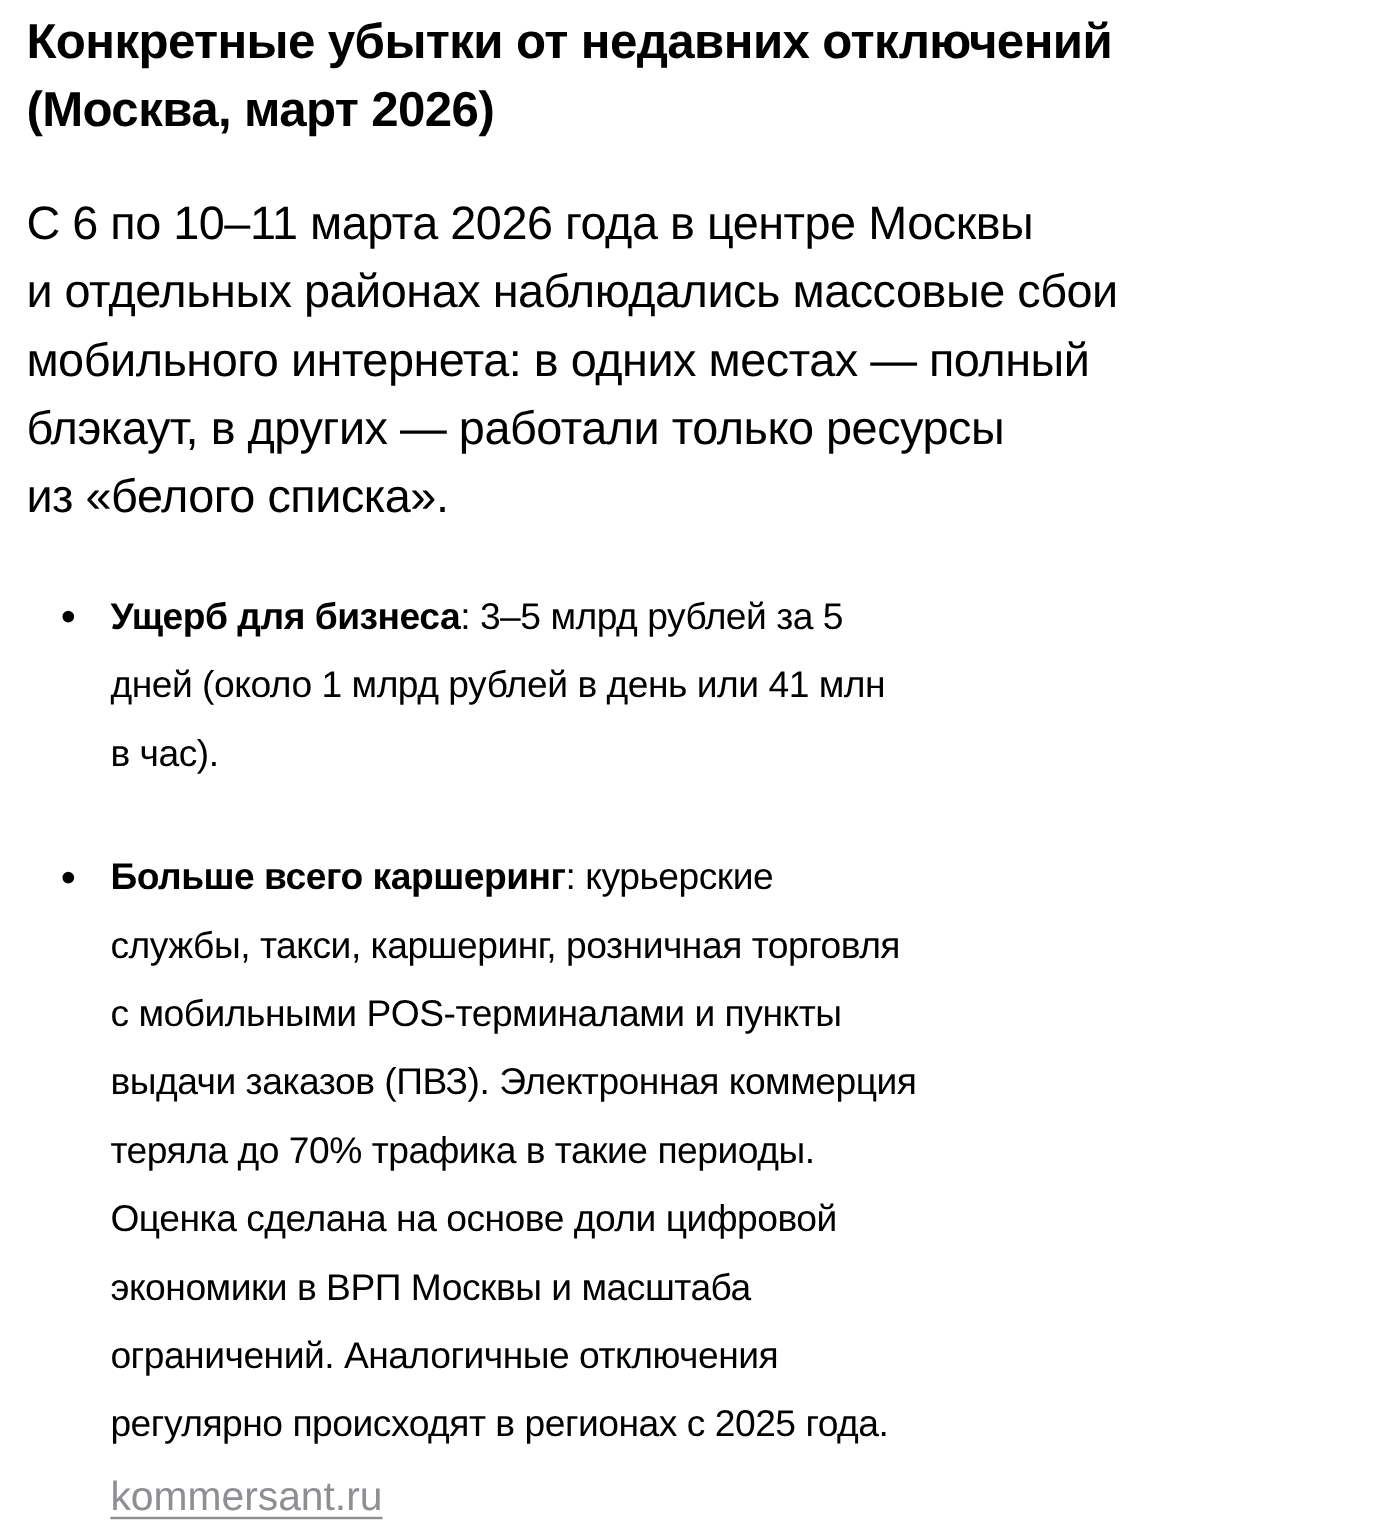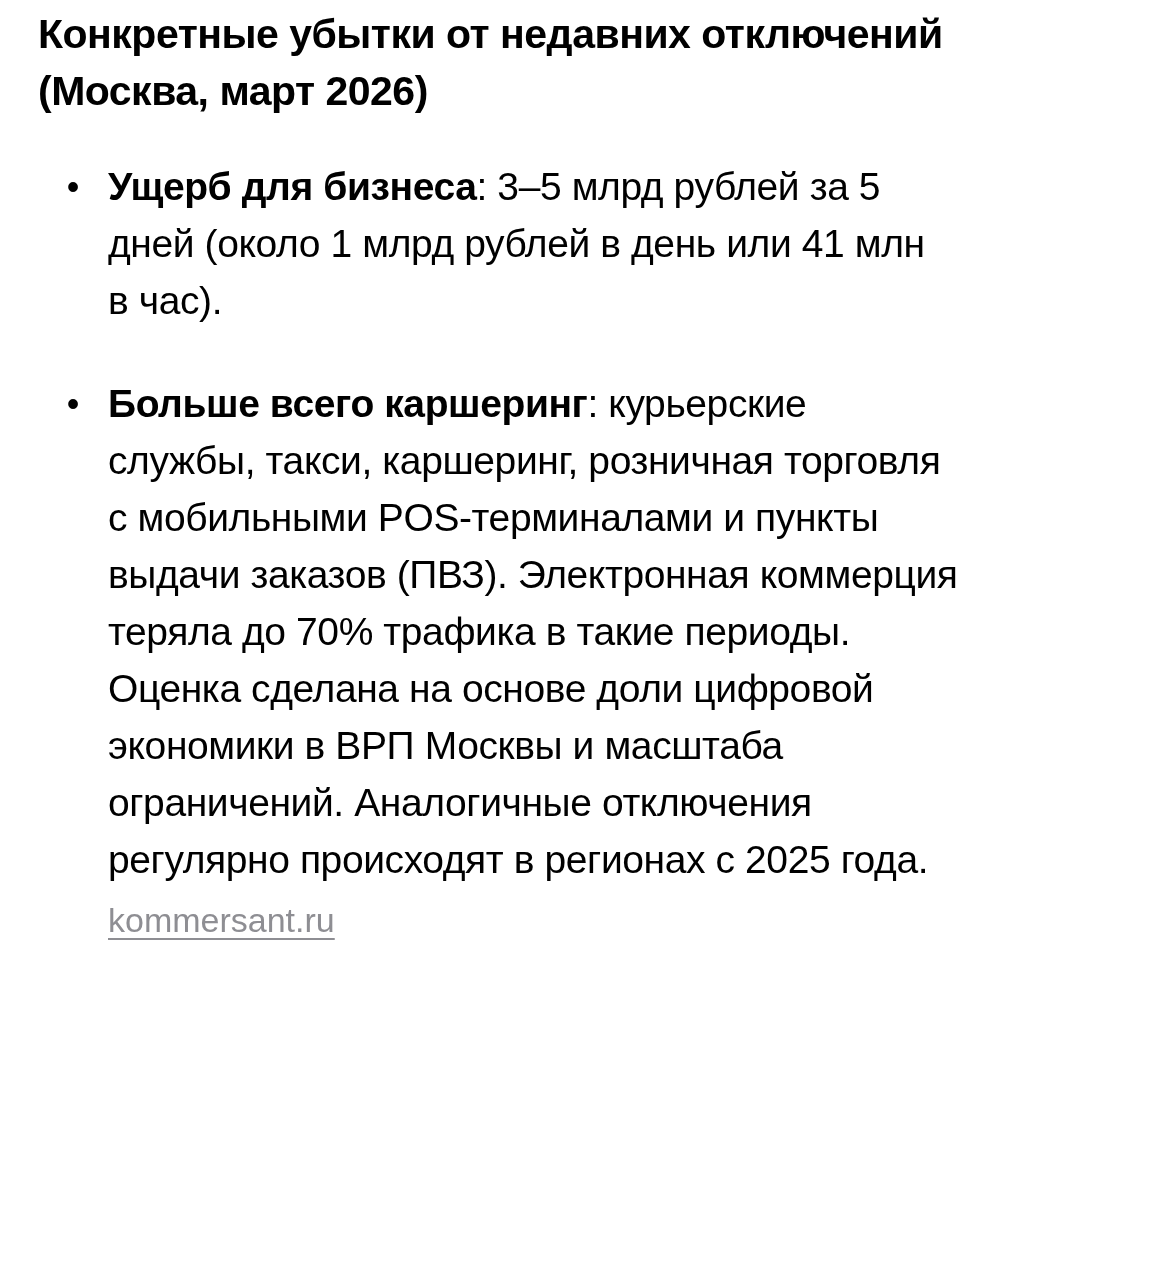--- a/index.html
+++ b/index.html
@@ -9,21 +9,21 @@
       background: #ffffff;
       width: 1166px;
       height: 1280px;
       overflow: hidden;
       font-family: "Liberation Sans", "DejaVu Sans", sans-serif;
       color: #000000;
     }
     .page {
       width: 1166px;
       height: 1280px;
-      padding: 6px 36px 0 38px;
+      padding: 6px 36px 0 22px;
     }
     .title {
       font-size: 41px;
       font-weight: 700;
       line-height: 57px;
       letter-spacing: -0.5px;
       margin: 0 0 38px 0;
       white-space: pre-line;
     }
     .intro {
@@ -50,21 +50,21 @@
     .marker {
       flex: 0 0 70px;
       width: 70px;
       text-align: center;
       font-size: 36px;
       line-height: 57px;
       user-select: none;
     }
     .btext {
       flex: 1 1 auto;
-      font-size: 39px;
+      font-size: 31px;
       font-weight: 400;
       line-height: 57px;
       letter-spacing: -0.4px;
       white-space: pre-line;
     }
     .btext strong {
       font-weight: 700;
     }
     .source {
       display: inline-block;
@@ -80,20 +80,25 @@
     }
   </style>
 </head>
 <body>
 
 <main class="page">
 
   <h1 class="title">Конкретные убытки от недавних отключений
 (Москва, март 2026)</h1>
 
+  <p class="intro">С 6 по 10–11 марта 2026 года в центре Москвы
+и отдельных районах наблюдались массовые сбои
+мобильного интернета: в одних местах — полный
+блэкаут, в других — работали только ресурсы
+из «белого списка».</p>
 
   <ul class="bullets">
 
     <li class="bullet">
       <span class="marker">•</span>
       <span class="btext"><strong>Ущерб для бизнеса</strong><span>: 3–5 млрд рублей за 5
 дней (около 1 млрд рублей в день или 41 млн
 в час).</span></span>
     </li>
 

